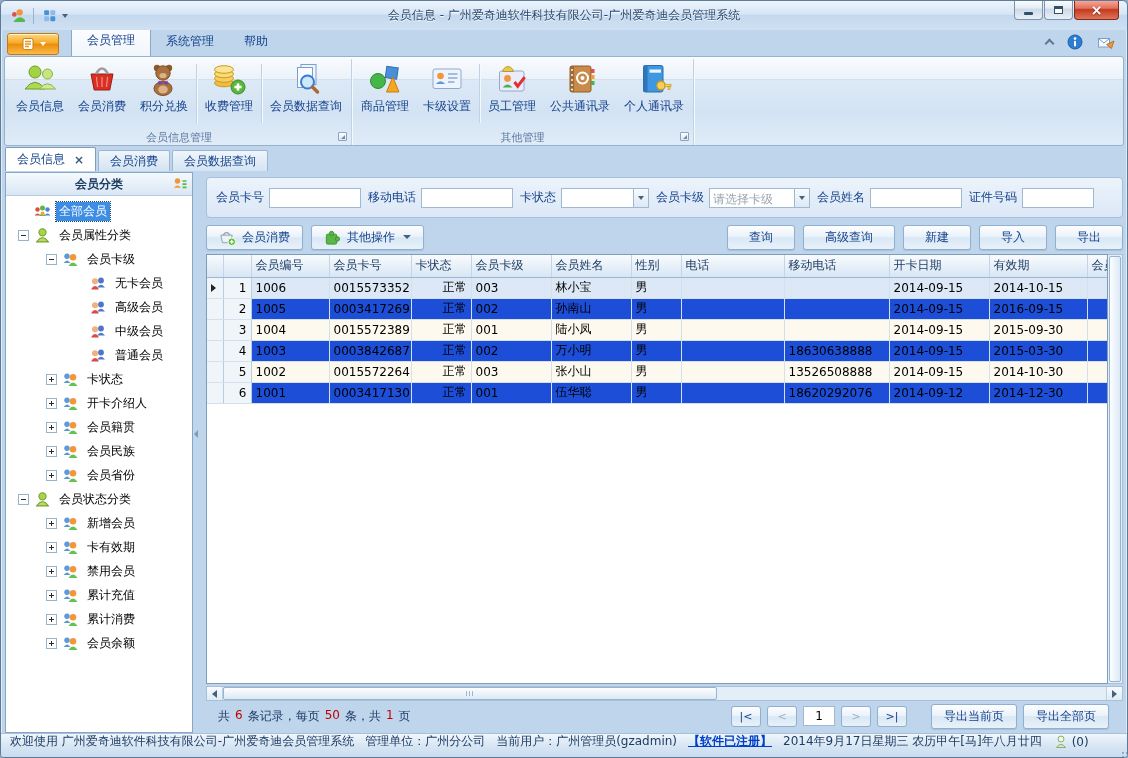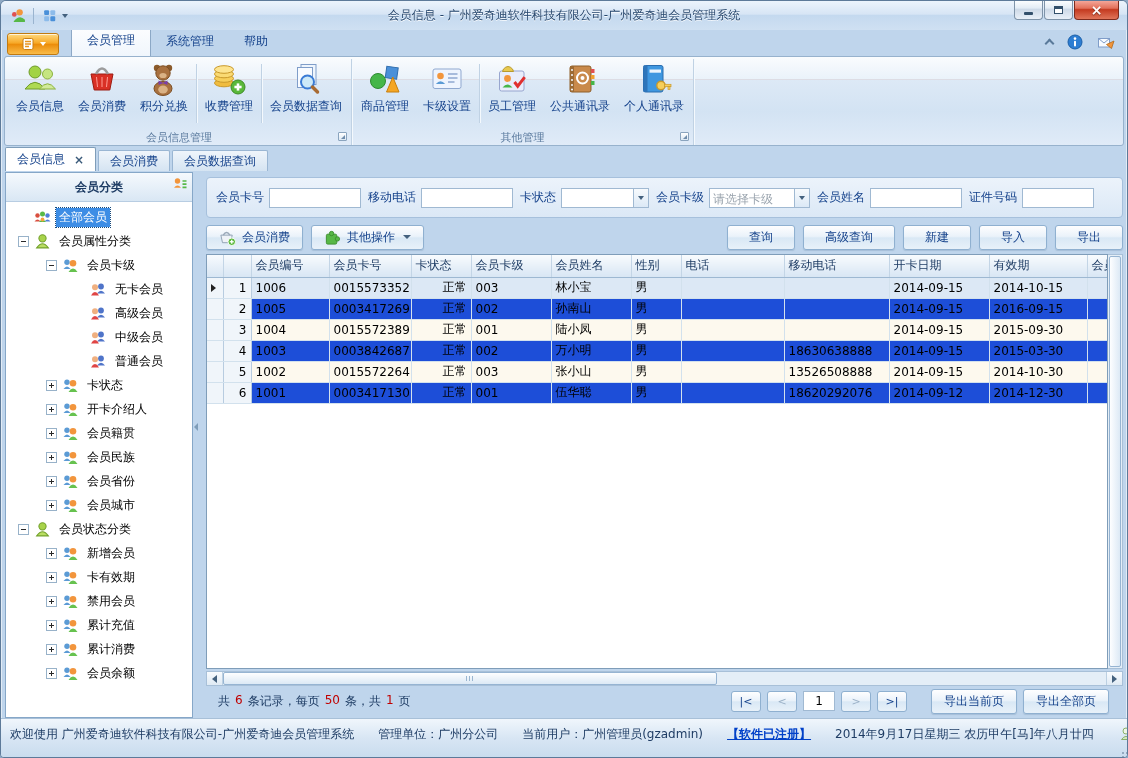--- a/index.html
+++ b/index.html
@@ -62,21 +62,21 @@
   
   .doctabs { height:25px; flex:none; display:flex; align-items:flex-end; padding:2px 4px 0; gap:2px; }
   .dtab { height:21px; display:flex; align-items:center; padding:0 11px; color:#15428b; white-space:nowrap;
     background:linear-gradient(#eff5fb,#d5e4f2); border:1px solid #9ab6d3; border-bottom:none; border-radius:2px 2px 0 0; }
   .dtab.active { height:24px; background:#fff; border-color:#7f9db9; }
   .dtab .x { margin-left:9px; color:#3a5a7a; font-weight:bold; font-size:12px; line-height:1; }
 
   
   .main { flex:1; min-height:0; display:flex; padding:1px 3px 0 4px; }
   .sidebar { width:188px; flex:none; background:#fff; border:1px solid #86a7c8; display:flex; flex-direction:column; }
-  .sb-head { height:29px; flex:none; position:relative; display:flex; align-items:center;
+  .sb-head { height:23px; flex:none; position:relative; display:flex; align-items:center;
     background:linear-gradient(#f5f9fd,#d9e7f4); border-bottom:1px solid #b8cde2; }
   .sb-title { flex:1; text-align:center; font-weight:bold; color:#1e3c64; }
   .sb-icon { position:absolute; right:4px; top:3px; width:16px; height:16px; }
   .tree { flex:1; overflow:hidden; padding-top:3px; }
   .titem { height:24px; display:flex; align-items:center; }
   .titem.d0 { padding-left:12px; } .titem.d1 { padding-left:40px; } .titem.d2 { padding-left:68px; }
   .exp { width:11px; height:11px; flex:none; border:1px solid #98b2c9; background:#fff; position:relative; margin-right:4px; }
   .exp::before { content:""; position:absolute; left:2px; right:2px; top:4px; height:1px; background:#2a2a2a; }
   .exp.plus::after { content:""; position:absolute; top:2px; bottom:2px; left:4px; width:1px; background:#2a2a2a; }
   .exp-sp { width:15px; flex:none; }
@@ -147,21 +147,21 @@
   .pager { height:32px; flex:none; display:flex; align-items:center; gap:6px; padding:3px 2px 5px 12px; }
   .psum { display:flex; gap:5px; color:#1e3c64; white-space:nowrap; }
   .psum b { color:#c00000; font-weight:normal; }
   .pbtn { width:30px; height:21px; border:1px solid #8fb0d0; border-radius:3px; color:#15428b; font-size:11px;
     background:linear-gradient(#fefeff,#eaf2fa 45%,#d9e8f5 52%,#e8f1f9); display:flex; align-items:center; justify-content:center; }
   .pbtn.dis { color:#9ab0c6; }
   .pinput { width:32px; height:20px; border:1px solid #a0b9d2; text-align:center; font:12px "DejaVu Sans",sans-serif; }
   .gap18 { width:12px; }
 
   
-  .statusbar { height:39px; flex:none; position:relative; display:flex; align-items:center; gap:24px;
+  .statusbar { height:24px; flex:none; position:relative; display:flex; align-items:center; gap:11px;
     padding:0 26px 8px 9px; white-space:nowrap; overflow:hidden; color:#1e3c64;
     background:linear-gradient(#f0f6fc,#d8e6f4 50%,#c9dcee); border-top:1px solid #a8c0d8; }
   .reg { color:#0040c8; font-weight:bold; text-decoration:underline; }
   .online { display:flex; align-items:center; gap:3px; }
   .grip { position:absolute; right:3px; bottom:3px; width:2px; height:2px; background:#93a9bf;
     box-shadow:-4px 8px #93a9bf, 0 8px #93a9bf, 4px 8px #93a9bf, 0 4px #93a9bf, 4px 4px #93a9bf, 4px 0 #93a9bf; }
 </style>
 </head>
 <body>
 
@@ -553,27 +553,20 @@
               <use href="#s-duo"></use>
             </svg>
           <span class="tlabel">会员民族</span>
         </div>
         <div class="titem d1">
           <span class="exp plus"></span>
           <svg class="ticon">
               <use href="#s-duo"></use>
             </svg>
           <span class="tlabel">会员省份</span>
-        </div>
-        <div class="titem d1">
-          <span class="exp plus"></span>
-          <svg class="ticon">
-              <use href="#s-duo"></use>
-            </svg>
-          <span class="tlabel">会员城市</span>
         </div>
         <div class="titem d0">
           <span class="exp minus"></span>
           <svg class="ticon">
               <use href="#s-person-g"></use>
             </svg>
           <span class="tlabel">会员状态分类</span>
         </div>
         <div class="titem d1">
           <span class="exp plus"></span>

